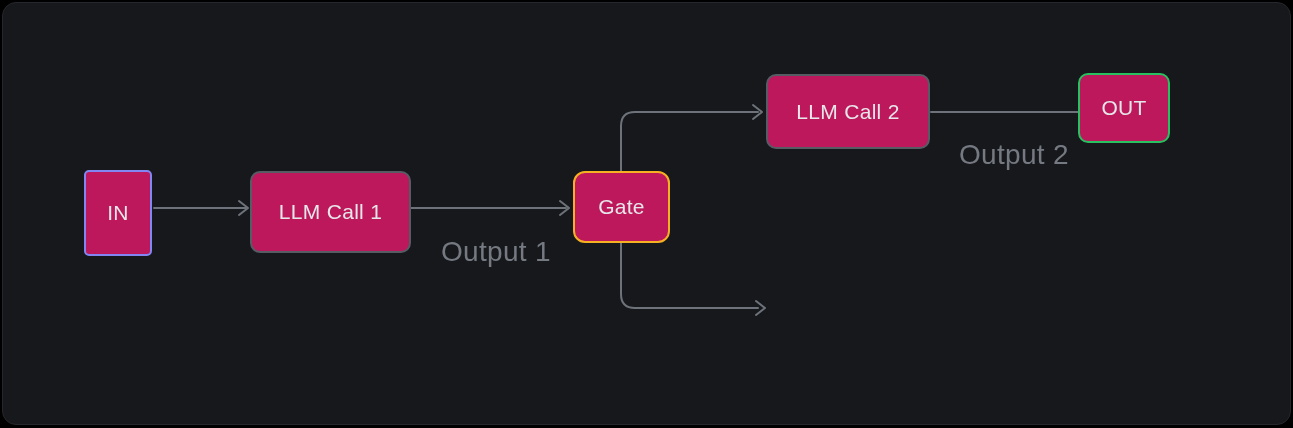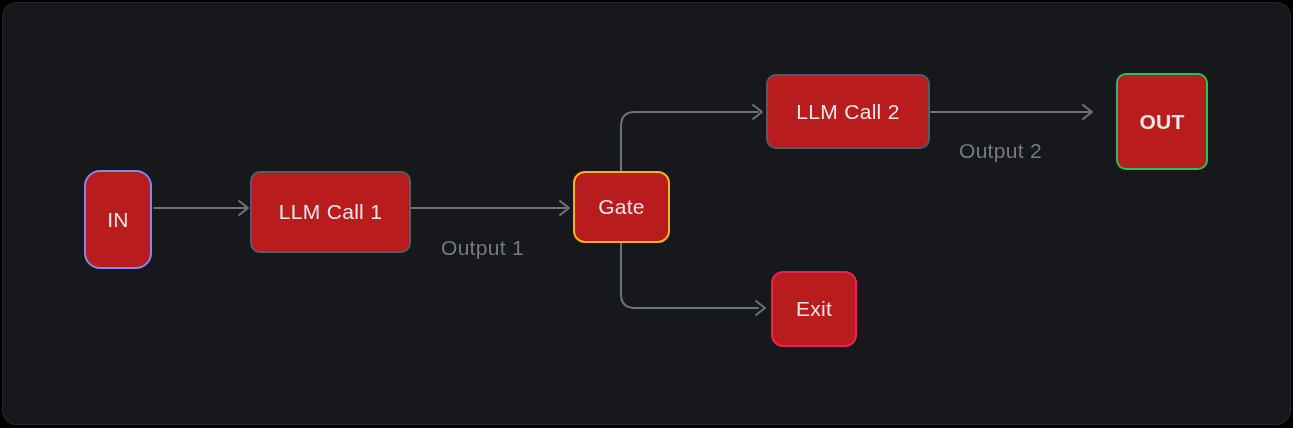--- a/index.html
+++ b/index.html
@@ -22,41 +22,41 @@
   }
   svg.edges { position: absolute; left: 0; top: 0; }
   svg.edges path {
     fill: none;
     stroke-width: 2;
     stroke-linecap: round;
     stroke-linejoin: round;
   }
   .node {
     position: absolute;
-    background: #b91c1c;
+    background: #be185d;
     border: 2px solid #565b64;
     border-radius: 10px;
     display: flex;
     align-items: center;
     justify-content: center;
     color: #e6e7e9;
     font-size: 21px;
     letter-spacing: 0.3px;
     cursor: default;
   }
-  .node-in   { left: 84px;   top: 170px; width: 68px;  height: 99px; border-radius: 16px;  }
+  .node-in   { left: 84px;   top: 170px; width: 68px;  height: 86px; border-radius: 5px;  }
   .node-llm1 { left: 250px;  top: 171px; width: 161px; height: 82px; }
   .node-gate { left: 573px;  top: 171px; width: 97px;  height: 72px; border-radius: 12px; }
   .node-llm2 { left: 766px;  top: 74px;  width: 164px; height: 75px; }
-  .node-out  { left: 1116px; top: 73px;  width: 92px;  height: 97px; font-weight: bold; }
+  .node-out  { left: 1078px; top: 73px;  width: 92px;  height: 70px; }
   .node-exit { left: 771px;  top: 271px; width: 86px;  height: 76px; border-radius: 12px; }
   .edge-label {
     position: absolute;
     color: #757982;
-    font-size: 21px;
+    font-size: 28px;
     letter-spacing: 0.3px;
     white-space: nowrap;
   }
   .edge-label-1 { left: 441px; top: 236px; text-align: right; }
   .edge-label-2 { left: 959px; top: 139px; }
 </style>
 </head>
 <body>
 
 <div class="card"></div>
@@ -94,21 +94,18 @@
   </div>
 
   <div class="node node-llm2" style="border-color: rgb(86, 91, 100);">
     <span>LLM Call 2</span>
   </div>
 
   <div class="node node-out" style="border-color: rgb(39, 193, 96);">
     <span>OUT</span>
   </div>
 
-  <div class="node node-exit" style="border-color: rgb(230, 35, 82);">
-    <span>Exit</span>
-  </div>
 
   <div class="edge-label edge-label-1" style="color: rgb(117, 121, 130);">Output 1</div>
 
   <div class="edge-label edge-label-2" style="color: rgb(117, 121, 130);">Output 2</div>
 
 </div>
 
 </body></html>

